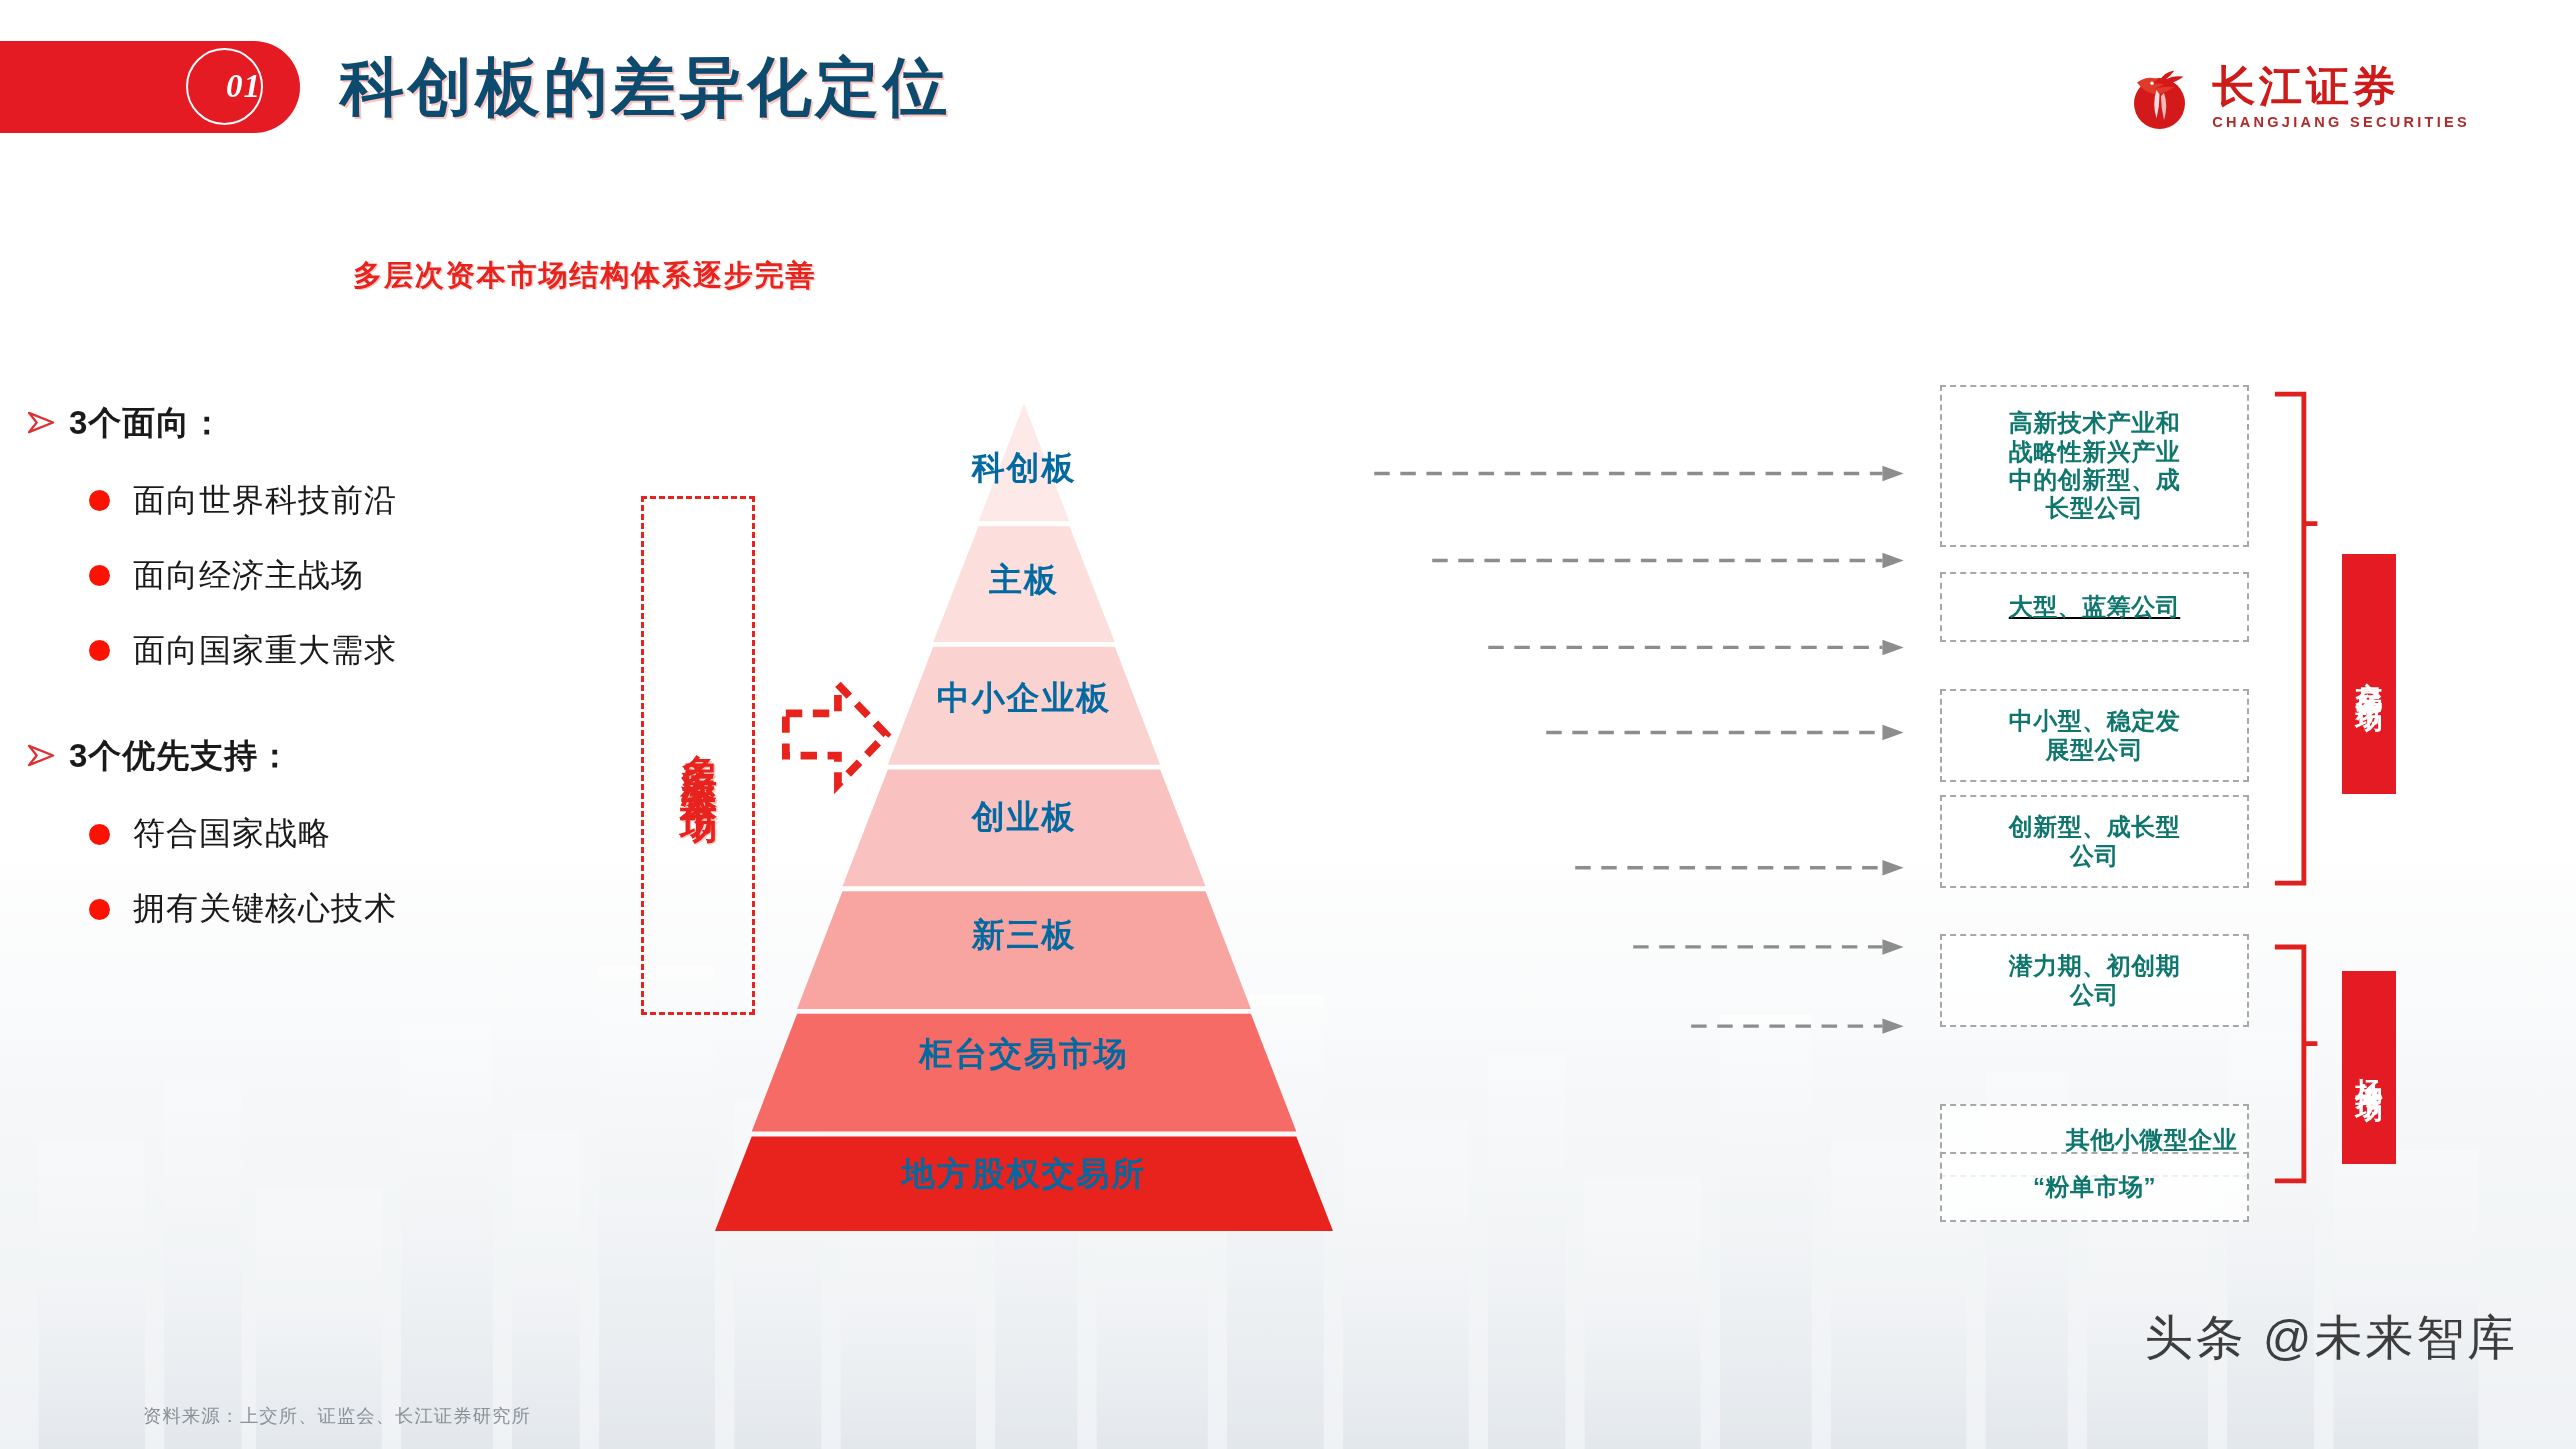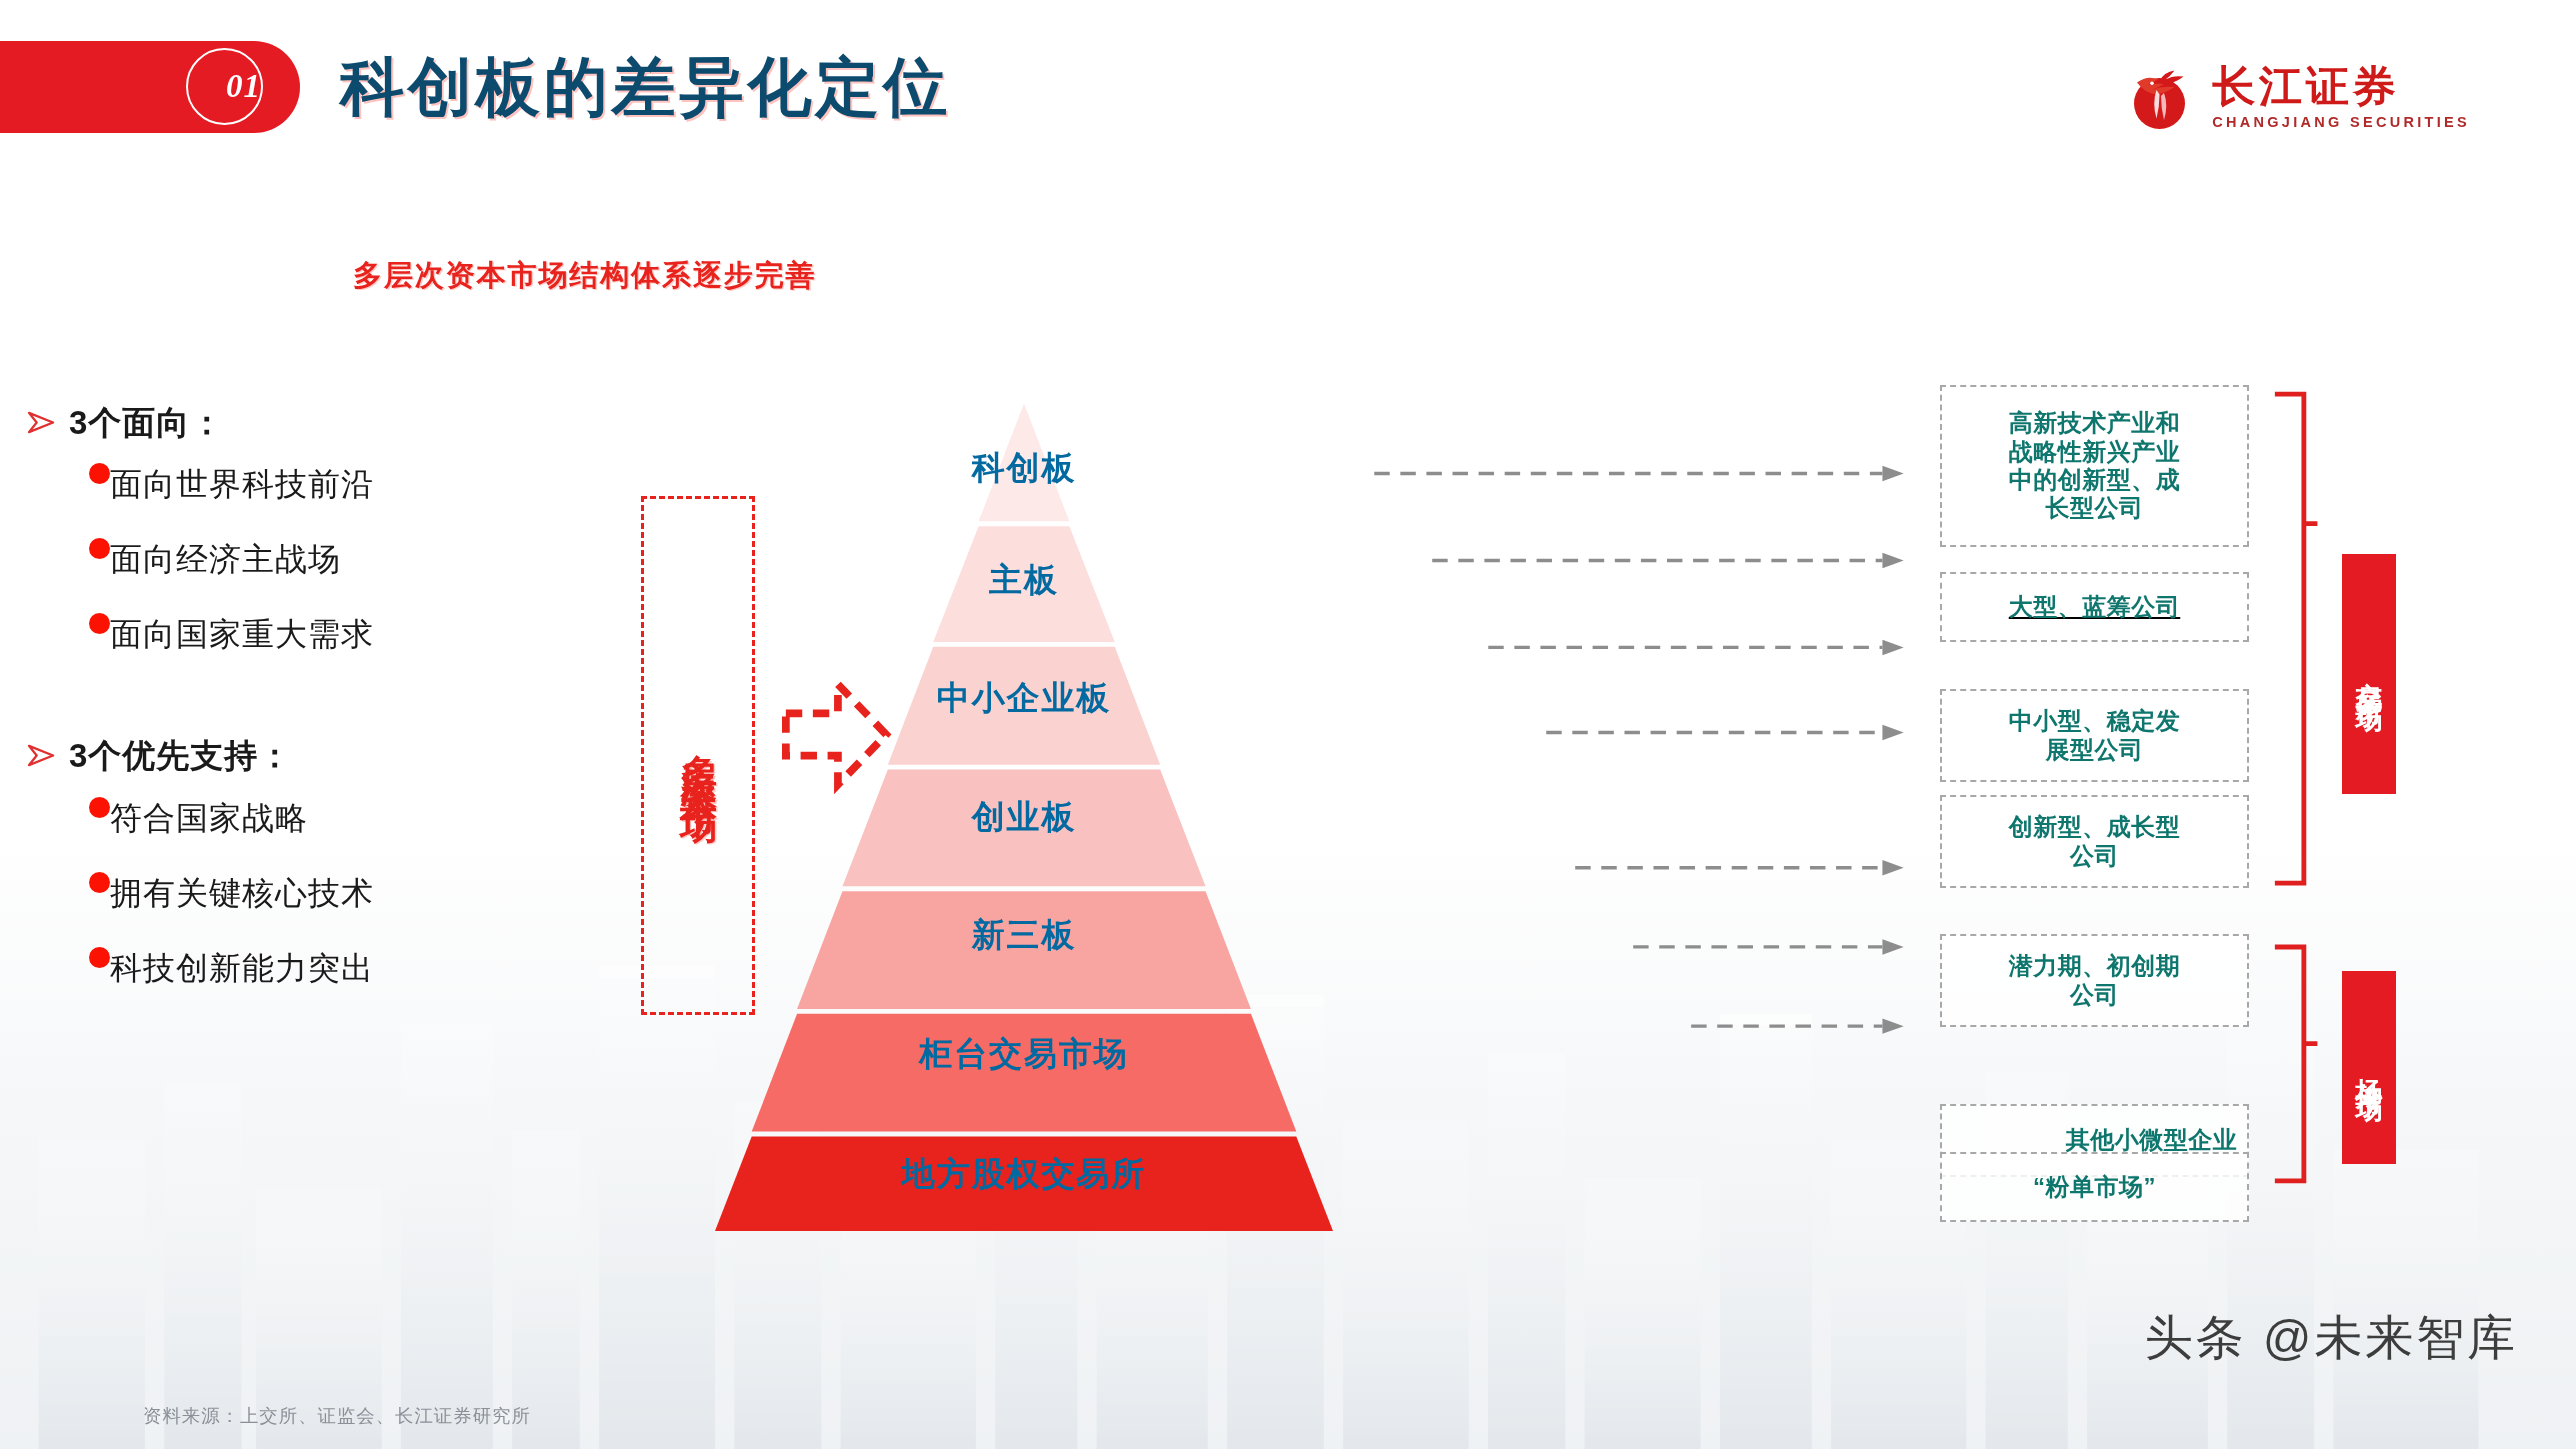--- a/index.html
+++ b/index.html
@@ -45,21 +45,21 @@
     font-size:29px; font-weight:bold; color:#e8231d; letter-spacing:1.9px;
     text-shadow:1.4px 1.4px 0 rgba(255,140,130,.45);
   }
 
   
   #left-col { position:absolute; left:27px; top:401px; width:541px; z-index:4; }
   .group { margin-bottom:46px; }
   .group-head { display:flex; align-items:flex-start; gap:13px; margin-bottom:17.4px; }
   .arrow-glyph { width:29px; height:25px; flex:0 0 29px; margin-top:8.7px; }
   .group-title { font-size:33px; font-weight:bold; color:#1a1a1a; letter-spacing:1px; }
-  .sub-item { display:flex; align-items:flex-start; margin:0 0 0 62px; height:75px; }
+  .sub-item { display:flex; align-items:center; gap:23px; margin:0 0 0 62px; height:75px; }
   .dot { width:21px; height:21px; border-radius:50%; background:#fb1202; flex:0 0 21px; }
   .sub-label { font-size:32px; color:#1a1a1a; letter-spacing:1px; }
 
   
   #ladder-box {
     position:absolute; left:641px; top:496px; width:114px; height:519px;
     border:3.9px dashed #e8231d; z-index:4;
     display:flex; align-items:center; justify-content:center;
   }
   #ladder-text {
@@ -210,24 +210,20 @@
       <div class="group-title">3个优先支持：</div>
     </div>
     <div class="sub-item">
       <span class="dot"></span>
       <span class="sub-label">符合国家战略</span>
     </div>
     <div class="sub-item">
       <span class="dot"></span>
       <span class="sub-label">拥有关键核心技术</span>
     </div>
-    <div class="sub-item">
-      <span class="dot"></span>
-      <span class="sub-label">科技创新能力突出</span>
-    </div>
   </div>
 
 </div>
 
 <div id="ladder-box">
   <div id="ladder-text">多层次资本市场</div>
 </div>
 <svg id="ladder-arrow" viewBox="0 0 120 140">
   <path d="M8 48 L62 48 L62 18 L112 70 L62 122 L62 92 L8 92 Z" fill="none" stroke="#e8231d" stroke-width="8" stroke-dasharray="17 11" stroke-linejoin="miter"></path>
 </svg>

